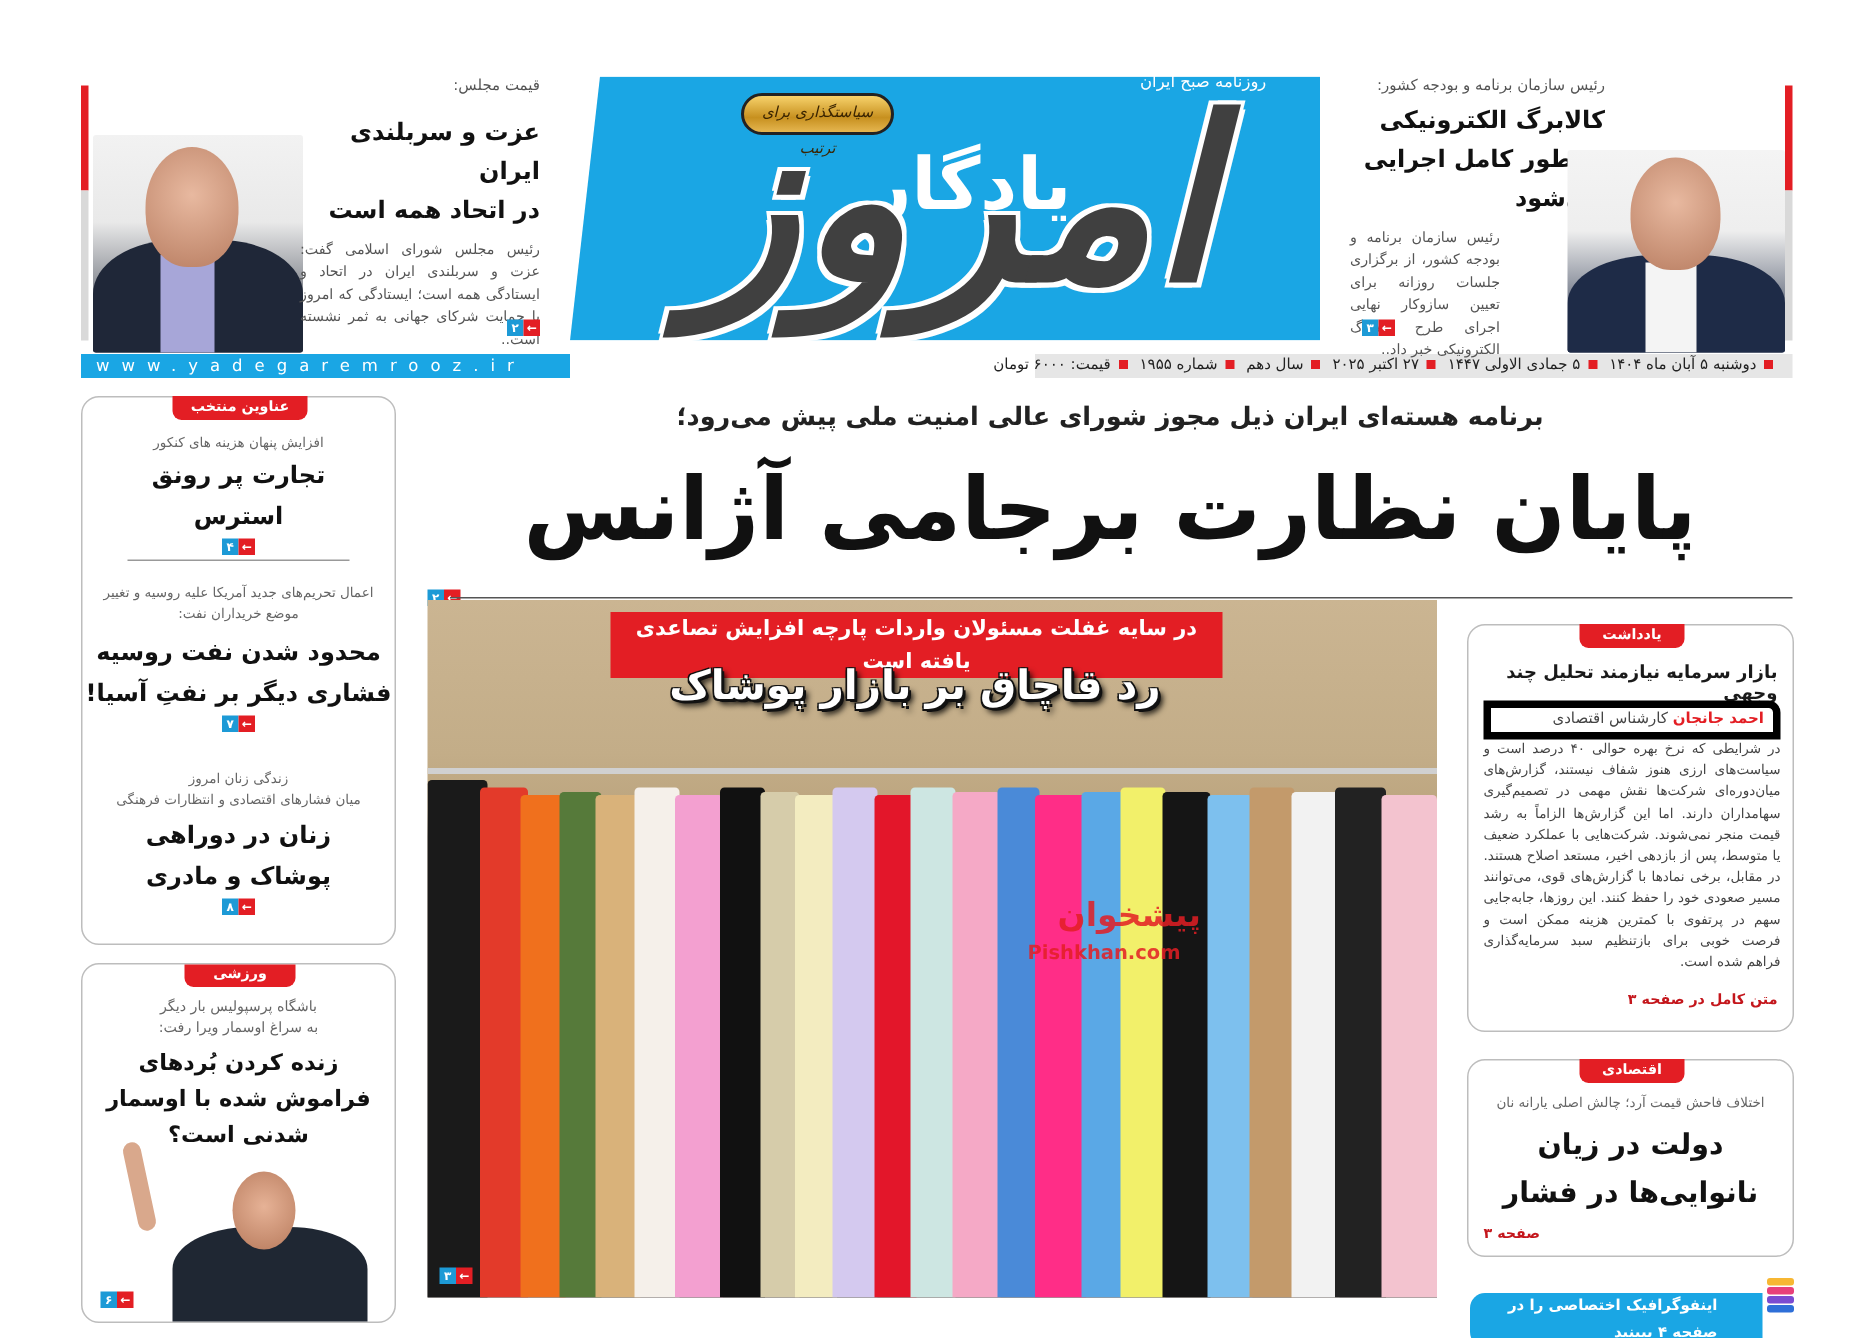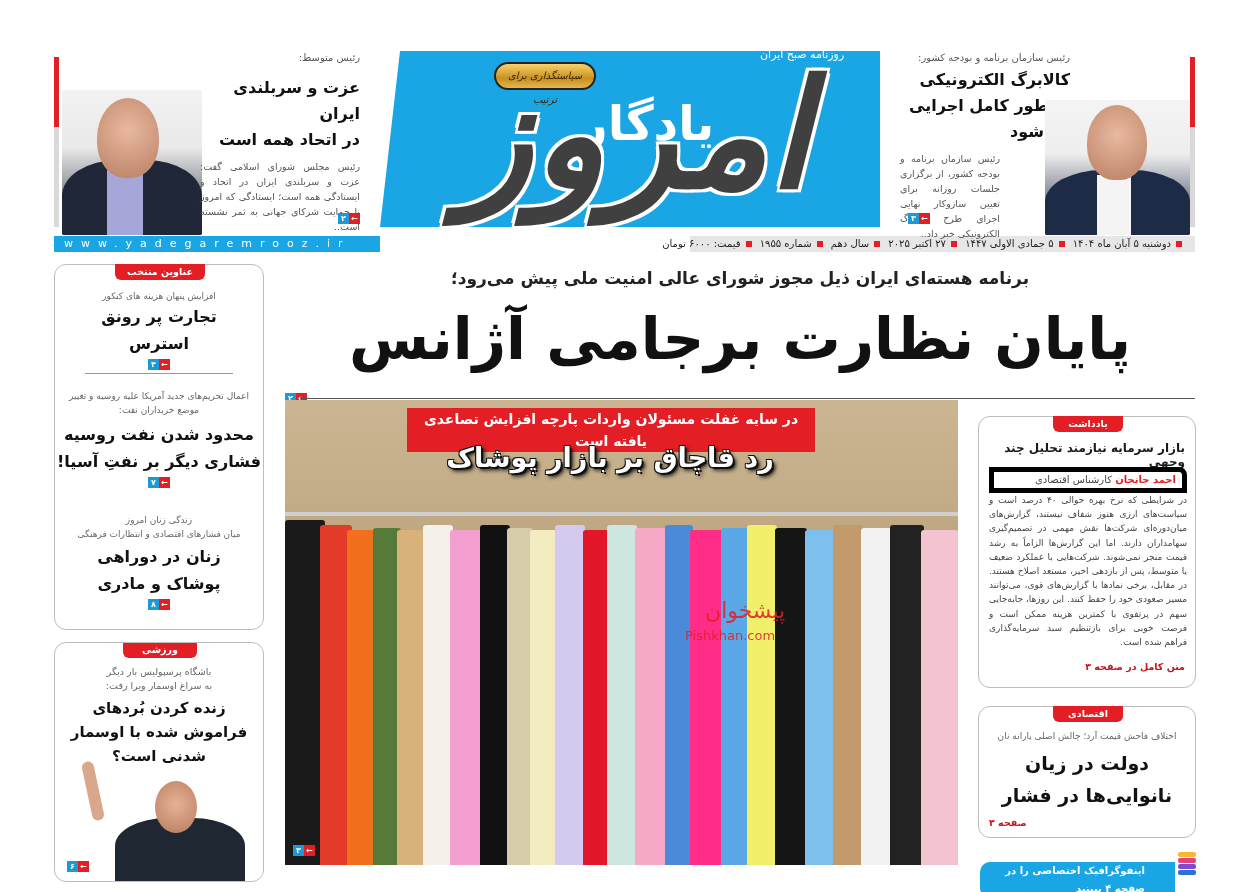--- a/index.html
+++ b/index.html
@@ -74,21 +74,21 @@
       position: absolute; overflow: hidden;
       background: linear-gradient(180deg, #cbb592 0%, #c3ad88 22%, #bca57f 30%, #6a5a48 34%, #3a3330 100%);
     }
     .photo-sub { position: absolute; background: #e31e24; color: #fff; font-size: 14px; font-weight: bold; text-align: center; direction: rtl; line-height: 22px; }
     .photo-title {
       position: absolute; color: #fff; font-size: 27px; font-weight: bold; text-align: center; direction: rtl;
       text-shadow: 2px 2px 0 #111, -1px -1px 0 #111, 1px -1px 0 #111, -1px 1px 0 #111, 3px 3px 4px #000;
     }
     .rack { position: absolute; height: 4px; background: #d0d0d0; }
     .garment { position: absolute; border-radius: 3px 3px 0 0; }
-    .watermark { position: absolute; color: #e31e24; font-size: 16px; font-weight: normal; opacity: 0.85; }
+    .watermark { position: absolute; color: #e31e24; font-size: 16px; font-weight: bold; opacity: 0.85; }
 
     
     .col-body { font-size: 9px; color: #444; text-align: justify; direction: rtl; line-height: 14.2px; }
     .col-more { font-size: 9.5px; color: #c4161c; font-weight: bold; direction: rtl; text-align: right; }
     .author-box { position: absolute; border: 5px solid #000000; border-radius: 0 8px 0 0; font-size: 10px; direction: rtl; line-height: 16px; padding-right: 6px; }
     .author-name { color: #e31e24; font-weight: bold; }
     .author-role { color: #444; }
 
     .info-banner {
       position: absolute; background: #1aa6e4; color: #fff; font-size: 10px; font-weight: bold; direction: rtl;
@@ -103,21 +103,21 @@
 <div class="side-bar-red" style="left:54px; top:57px; height:70px;"></div>
 <div class="side-bar-grey" style="left:54px; top:127px; height:100px;"></div>
 
 <div class="portrait" style="left:62px; top:90px; width:140px; height:145px;">
   <div class="suit" style="left:0; top:70px; width:140px; height:90px;"></div>
   <div class="shirt" style="left:45px; top:80px; width:36px; height:70px;"></div>
   <div class="head" style="left:35px; top:8px; width:62px; height:80px;"></div>
 </div>
 
 <div class="abs rtl" style="left:200px; top:52px; width:160px;">
-  <div class="top-kicker">رئیس متوسط:</div>
+  <div class="top-kicker">قیمت مجلس:</div>
   <div class="top-headline" style="margin-top:12px;">عزت و سربلندی ایران</div>
   <div class="top-headline">در اتحاد همه است</div>
   <div class="top-body" style="margin-top:6px;">رئیس مجلس شورای اسلامی گفت: عزت و سربلندی ایران در اتحاد و ایستادگی همه است؛ ایستادگی که امروز با حمایت شرکای جهانی به ثمر نشسته است..</div>
 </div>
 <div class="page-ref abs" style="left:338px; top:213px;">
   <span class="num">۲</span>
   <span class="arrow">←</span>
 </div>
 
 <div class="url-bar" style="left:54px; top:236px; width:326px;">www.yadegaremrooz.ir</div>

